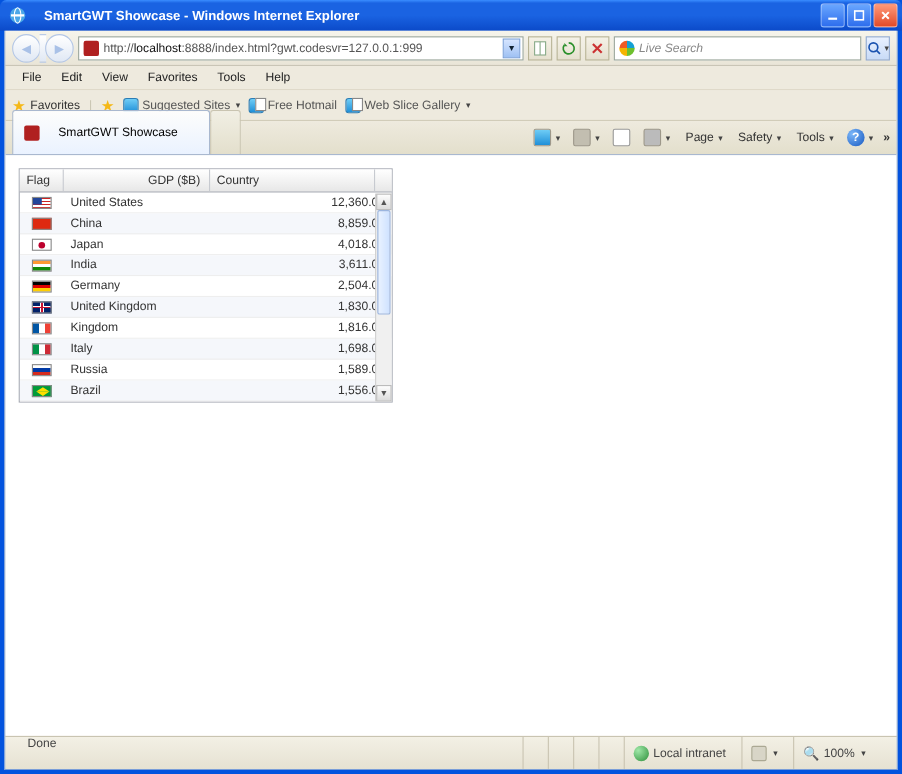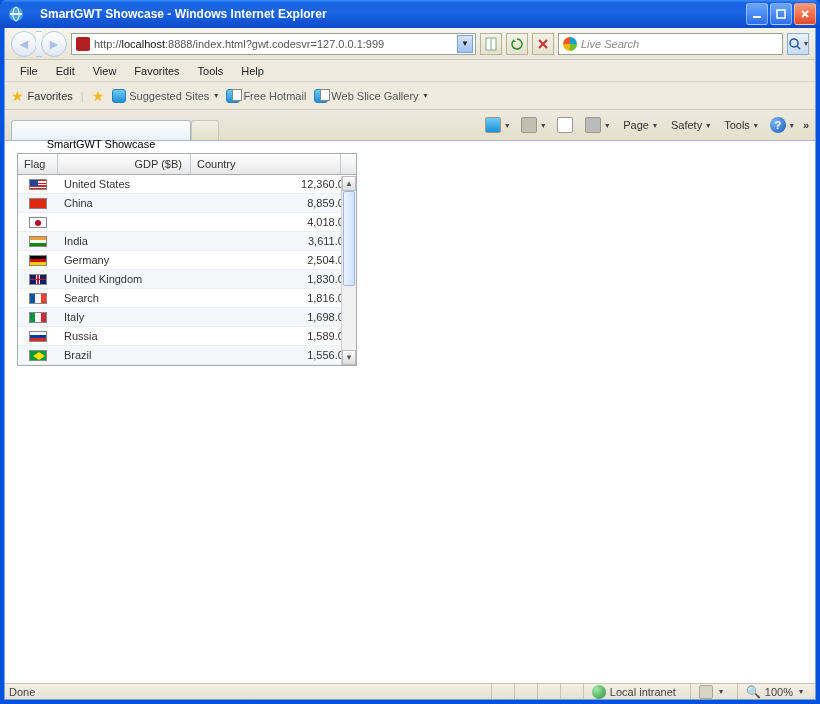--- a/index.html
+++ b/index.html
@@ -43,21 +43,21 @@
   .favbar { height:28px; background:#eeeade; display:flex; align-items:center; padding:0 6px; gap:8px; border-bottom:1px solid #d1ccb9;}
   .favbar .favmain { display:flex; align-items:center; gap:4px; color:#333;}
   .favbar .item { display:flex; align-items:center; gap:3px; color:#555;}
   .star{font-size:14px;color:#f5b817;}
   .eicon{width:14px;height:14px;border-radius:3px;background:linear-gradient(to bottom,#6fcdf6,#1f8fd8);border:1px solid #2b7db5;position:relative;}
   .eicon.page::after{content:"";position:absolute;width:8px;height:10px;background:#fff;border:1px solid #888;left:5px;top:-1px;}
   .caret{font-size:8px;color:#444;margin-left:2px;}
 
   
   .tabbar { height:30px; background:linear-gradient(to bottom,#eeeade,#e3dfcc); display:flex; align-items:flex-end; padding:0 6px; position:relative;}
-  .tab { height:20px; border:1px solid #a9b8cf; border-bottom:none; background:linear-gradient(to bottom,#fdfdfc,#eaf2ff); border-radius:3px 3px 0 0; display:flex; align-items:center; padding:0 10px; gap:17px; min-width:180px;flex-direction:column;}
+  .tab { height:40px; border:1px solid #a9b8cf; border-bottom:none; background:linear-gradient(to bottom,#fdfdfc,#eaf2ff); border-radius:3px 3px 0 0; display:flex; align-items:center; padding:0 10px; gap:17px; min-width:180px;}
   .tab.new { min-width:28px; width:28px; padding:0; justify-content:center; background:linear-gradient(to bottom,#f1efe4,#e3dfcc); border-color:#c9c4b1;}
   .commandbar { position:absolute; right:6px; top:4px; display:flex; align-items:center; gap:6px;}
   .commandbar .cmd { display:flex;align-items:center; gap:2px; padding:3px 3px; color:#333;}
   .cmdtext{padding-left:2px;}
   .grayicon{width:16px;height:16px;background:#c9c5b4;border:1px solid #9d988a;border-radius:2px;}
   .home{background:linear-gradient(to bottom,#6fcdf6,#1f8fd8);}
   .rss{background:#c2beb0;}
   .mail{background:#fff;border:1px solid #999;}
   .printer{background:#bbb;}
   .help{width:16px;height:16px;border-radius:50%;background:radial-gradient(circle at 30% 30%,#7cb7f9,#1658c0);color:#fff;display:flex;align-items:center;justify-content:center;font-weight:bold;}
@@ -81,21 +81,21 @@
   .gc.flag{width:40px;display:flex;align-items:center;justify-content:center;}
   .gc.country{width:150px;}
   .gc.gdp{flex:1;text-align:right; padding-right:6px;}
   .flagbox{width:18px;height:11px;border:1px solid #888;}
   .scrollbar{position:absolute;right:0;top:22px;bottom:0;width:15px;background:#f0f0f0;border-left:1px solid #cfcfcf;display:flex;flex-direction:column;}
   .sbtn{height:15px;background:linear-gradient(to bottom,#fefefe,#dcdcdc);border:1px solid #bcbcbc;display:flex;align-items:center;justify-content:center;font-size:8px;color:#555;}
   .strack{flex:1;position:relative;}
   .sthumb{position:absolute;top:0;left:1px;right:1px;height:60%;background:linear-gradient(to right,#e9f2ff,#cfe2ff);border:1px solid #9bb5df;border-radius:2px;}
 
   
-  .statusbar{height:16px;background:linear-gradient(to bottom,#f3f0e5,#e6e2d2);border-top:1px solid #c9c4b1;display:flex;align-items:center;padding:0 4px;gap:6px;font-size:11px;color:#444;}
+  .statusbar{height:30px;background:linear-gradient(to bottom,#f3f0e5,#e6e2d2);border-top:1px solid #c9c4b1;display:flex;align-items:flex-start;padding:0 20px;gap:6px;font-size:11px;color:#444;}
   .statusbar .filler{flex:1;}
   .seg{border-left:1px solid #c9c4b1;height:100%;display:flex;align-items:center;padding:0 8px;gap:4px;}
   .globe{width:14px;height:14px;border-radius:50%;background:radial-gradient(circle at 30% 30%,#a0e8a8,#2d8f3a);}
   .shield{width:14px;height:14px;background:#d8d5c7;border:1px solid #aba893;border-radius:2px;}
   .zoomicon{font-size:12px;}
 
   
   .f-us{background:linear-gradient(to bottom,#c22 0,#c22 15%,#fff 15%,#fff 30%,#c22 30%,#c22 45%,#fff 45%,#fff 60%,#c22 60%,#c22 75%,#fff 75%,#fff 90%,#c22 90%);position:relative;}
   .f-us::before{content:"";position:absolute;width:8px;height:6px;background:#224599;}
   .f-cn{background:#de2910;}
@@ -286,20 +286,21 @@
               <div class="gc flag">
                 <div class="flagbox f-cn"></div>
               </div>
               <div class="gc country">China</div>
               <div class="gc gdp">8,859.00</div>
             </div>
             <div class="grow">
               <div class="gc flag">
                 <div class="flagbox f-jp"></div>
               </div>
+              <div class="gc country">Japan</div>
               <div class="gc gdp">4,018.00</div>
             </div>
             <div class="grow">
               <div class="gc flag">
                 <div class="flagbox f-in"></div>
               </div>
               <div class="gc country">India</div>
               <div class="gc gdp">3,611.00</div>
             </div>
             <div class="grow">
@@ -313,21 +314,21 @@
               <div class="gc flag">
                 <div class="flagbox f-gb"></div>
               </div>
               <div class="gc country">United Kingdom</div>
               <div class="gc gdp">1,830.00</div>
             </div>
             <div class="grow">
               <div class="gc flag">
                 <div class="flagbox f-fr"></div>
               </div>
-              <div class="gc country">Search</div>
+              <div class="gc country">Kingdom</div>
               <div class="gc gdp">1,816.00</div>
             </div>
             <div class="grow">
               <div class="gc flag">
                 <div class="flagbox f-it"></div>
               </div>
               <div class="gc country">Italy</div>
               <div class="gc gdp">1,698.00</div>
             </div>
             <div class="grow">

